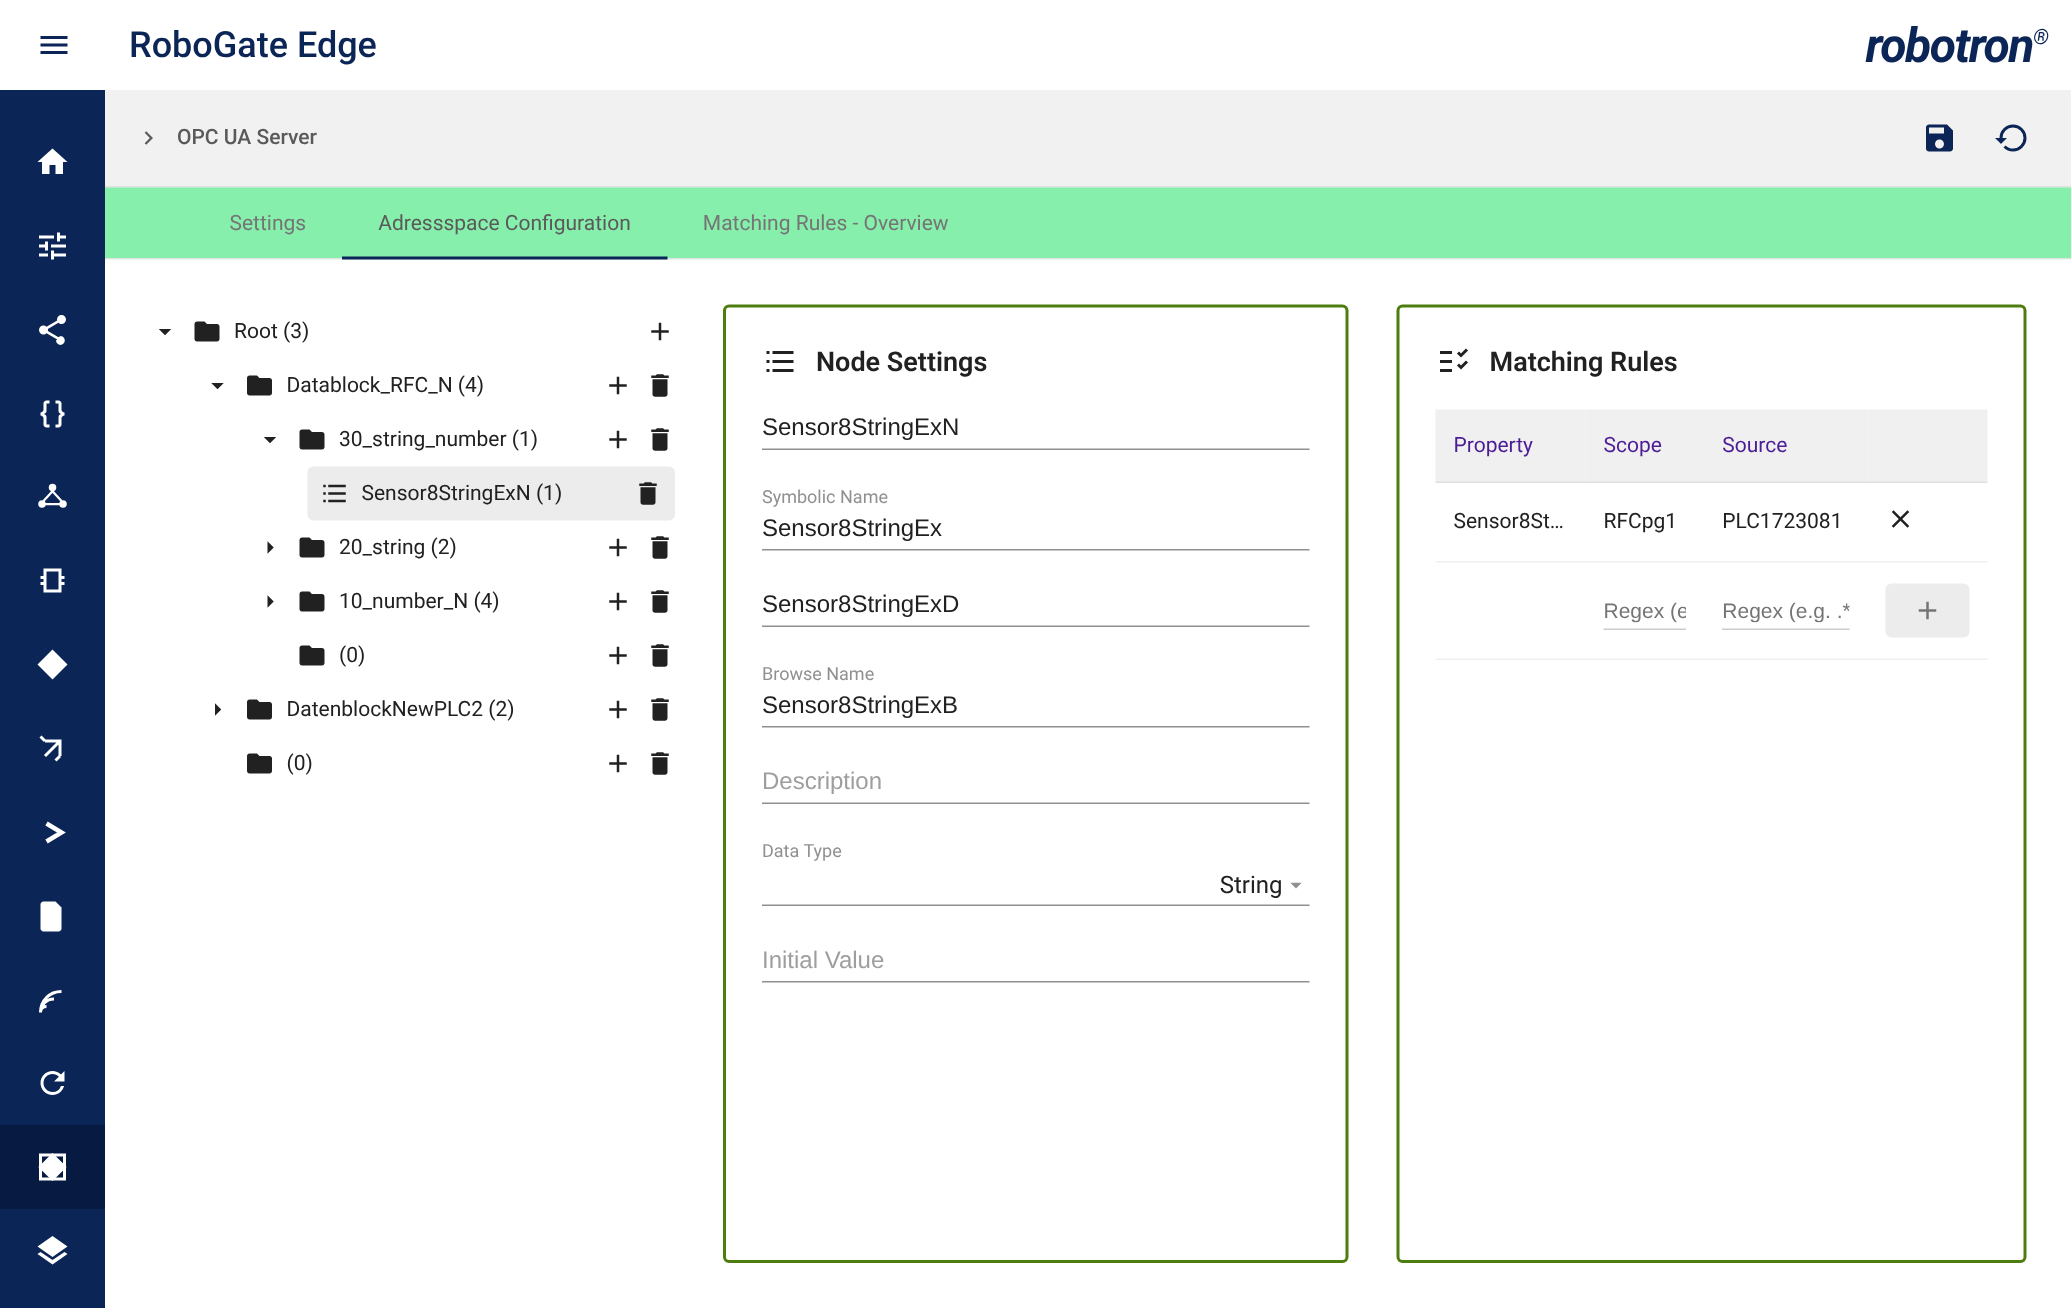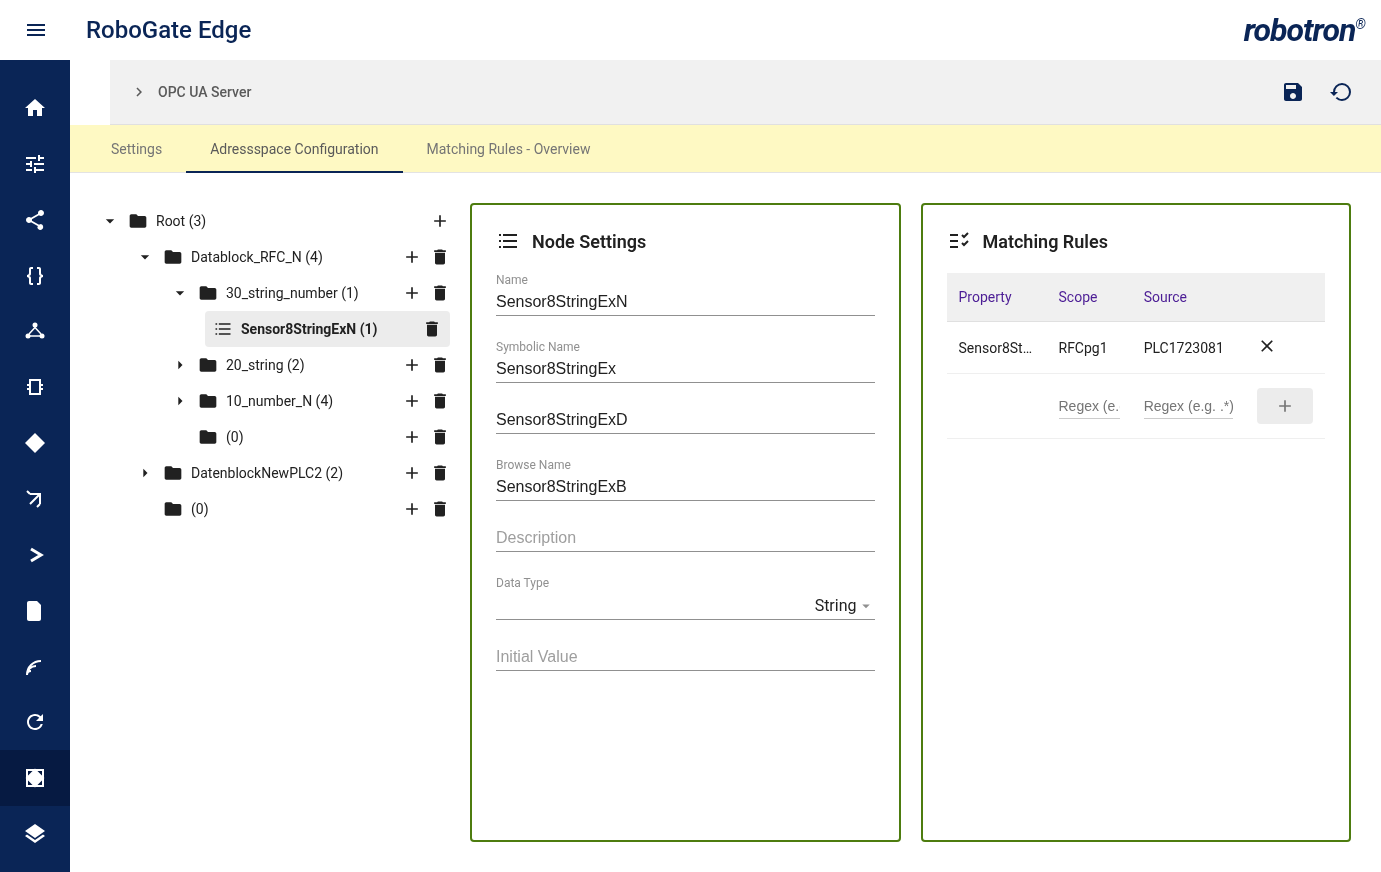--- a/index.html
+++ b/index.html
@@ -76,21 +76,20 @@
       flex-direction: column;
       overflow: hidden;
     }
     .breadcrumb-bar {
       height: 65px;
       background: #f1f1f1;
       border-bottom: 1px solid #e0e0e0;
       display: flex;
       align-items: center;
       padding: 0 20px;
-      margin-left: 40px;
     }
     .breadcrumb {
       display: flex;
       align-items: center;
       gap: 10px;
       color: #5a5a5a;
       font-weight: 500;
     }
     .breadcrumb-actions {
       margin-left: auto;
@@ -102,25 +101,25 @@
       height: 40px;
       display: flex;
       align-items: center;
       justify-content: center;
       cursor: pointer;
       color: #0a2556;
       border-radius: 50%;
     }
     .tabs-bar {
       height: 48px;
-      background: #fef9c3;
+      background: #86efac;
       border-bottom: 1px solid #e3e3e3;
       display: flex;
       align-items: center;
-      padding: 0 17px;
+      padding: 0 59px;
     }
     .tab {
       padding: 0 24px;
       height: 48px;
       display: flex;
       align-items: center;
       color: #757575;
       font-size: 14px;
       cursor: pointer;
       position: relative;
@@ -133,38 +132,37 @@
       position: absolute;
       bottom: 0;
       left: 0;
       right: 0;
       height: 2px;
       background: #0a2556;
     }
     .panels {
       flex: 1;
       display: flex;
-      gap: 20px;
+      gap: 32px;
       padding: 30px;
       background: #fff;
       overflow: auto;
     }
     .tree-panel {
       width: 350px;
     }
     .tree-node {
       display: flex;
       align-items: center;
       padding: 8px 0;
       gap: 8px;
     }
     .tree-node.selected {
       background: #ececec;
       border-radius: 4px;
-      font-weight: bold;
     }
     .tree-children {
       margin-left: 35px;
     }
     .tree-toggle {
       width: 20px;
       cursor: pointer;
       display: flex;
       justify-content: center;
     }
@@ -561,21 +559,20 @@
       </div>
 
       <div class="card middle-panel">
         <div class="card-header">
           <svg class="icon24" viewBox="0 0 24 24" fill="currentColor">
               <path d="M3 5h2v2H3V5zm4 0h14v2H7V5zM3 11h2v2H3v-2zm4 0h14v2H7v-2zM3 17h2v2H3v-2zm4 0h14v2H7v-2z"></path>
             </svg>
           <div class="card-title">Node Settings</div>
         </div>
         <div class="form-field">
-          <label class="form-label">Name</label>
           <input class="form-input" value="Sensor8StringExN" style="">
         </div>
         <div class="form-field">
           <label class="form-label">Symbolic Name</label>
           <input class="form-input" value="Sensor8StringEx" style="">
         </div>
         <div class="form-field">
           <input class="form-input" value="Sensor8StringExD" style="">
         </div>
         <div class="form-field">

